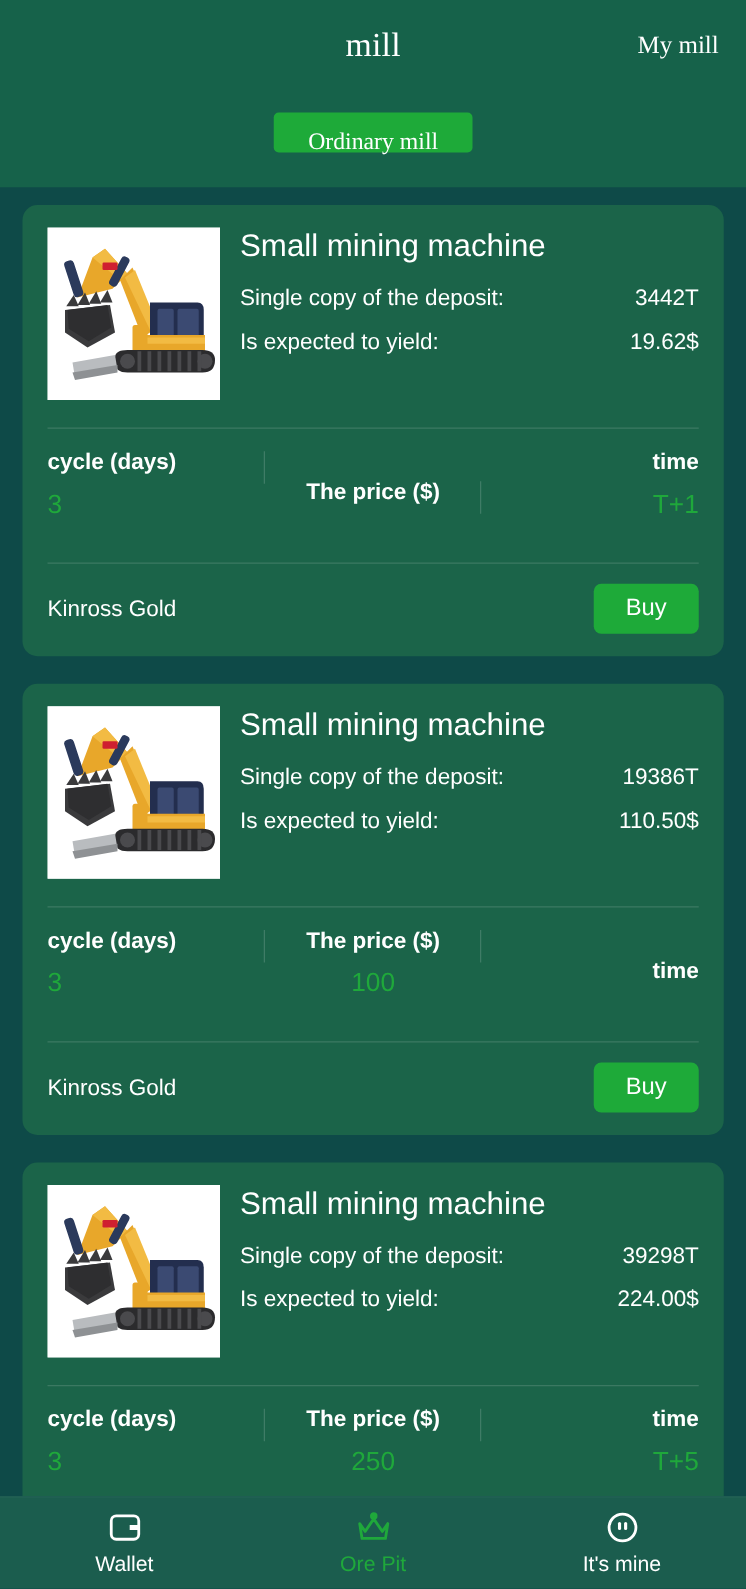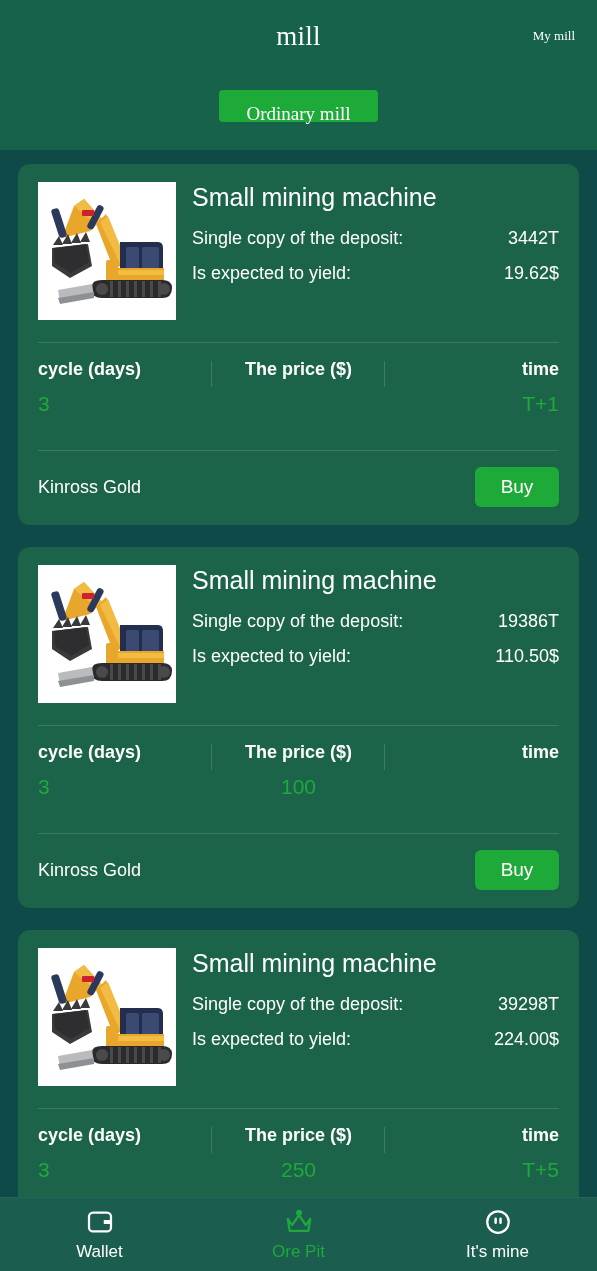--- a/index.html
+++ b/index.html
@@ -37,21 +37,21 @@
     right: 0;
     text-align: center;
     font-size: 27px;
     font-weight: 400;
     color: #ffffff;
     letter-spacing: 0.2px;
   }
   .header-right {
     position: absolute;
     right: 22px;
-    font-size: 13px;
+    font-size: 20px;
     color: #ffffff;
     font-weight: 400;
   }
   .header-tabs {
     display: flex;
     justify-content: center;
     padding-top: 18px;
   }
   .tab-pill {
     background: #1eaa39;
@@ -128,20 +128,21 @@
 
   .divider {
     height: 1px;
     background: rgba(255,255,255,0.14);
     margin: 22px 0 0 0;
   }
 
   .stats {
     display: flex;
     padding: 16px 0 12px 0;
+    align-items: flex-end;
   }
   .stat {
     flex: 1;
     position: relative;
     text-align: center;
   }
   .stat:first-child { text-align: left; }
   .stat:last-child { text-align: right; }
   .stat::after {
     content: "";

